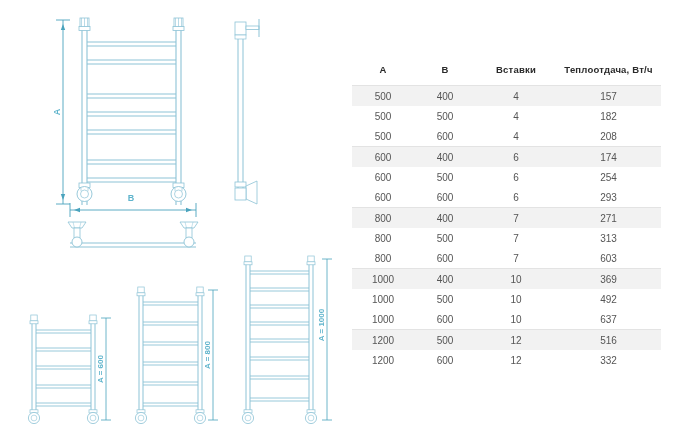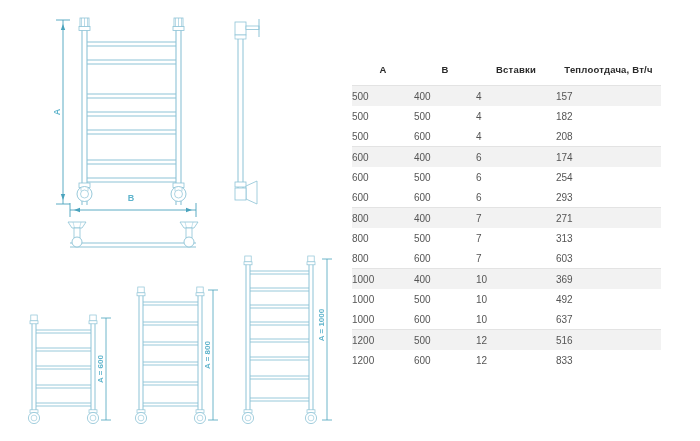--- a/index.html
+++ b/index.html
@@ -46,21 +46,21 @@
     color: #2a2a2a;
     padding: 6px 0 10px 0;
     text-align: center;
     letter-spacing: 0.2px;
     white-space: nowrap;
   }
   table.spec td {
     font-size: 10px;
     color: #555555;
     padding: 4.5px 0;
-    text-align: left;
+    text-align: center;
     height: 11px;
   }
   table.spec tr.shaded td {
     background: #f2f2f2;
   }
   table.spec tr.ruled td {
     border-bottom: 1px solid #e3e3e3;
   }
   table.spec tr.topruled td {
     border-top: 1px solid #e3e3e3;
@@ -406,17 +406,17 @@
         <tr class="shaded">
           <td>1200</td>
           <td>500</td>
           <td>12</td>
           <td>516</td>
         </tr>
         <tr>
           <td>1200</td>
           <td>600</td>
           <td>12</td>
-          <td>833</td>
+          <td>332</td>
         </tr>
       </tbody>
   </table>
 </div>
 
 </body></html>

